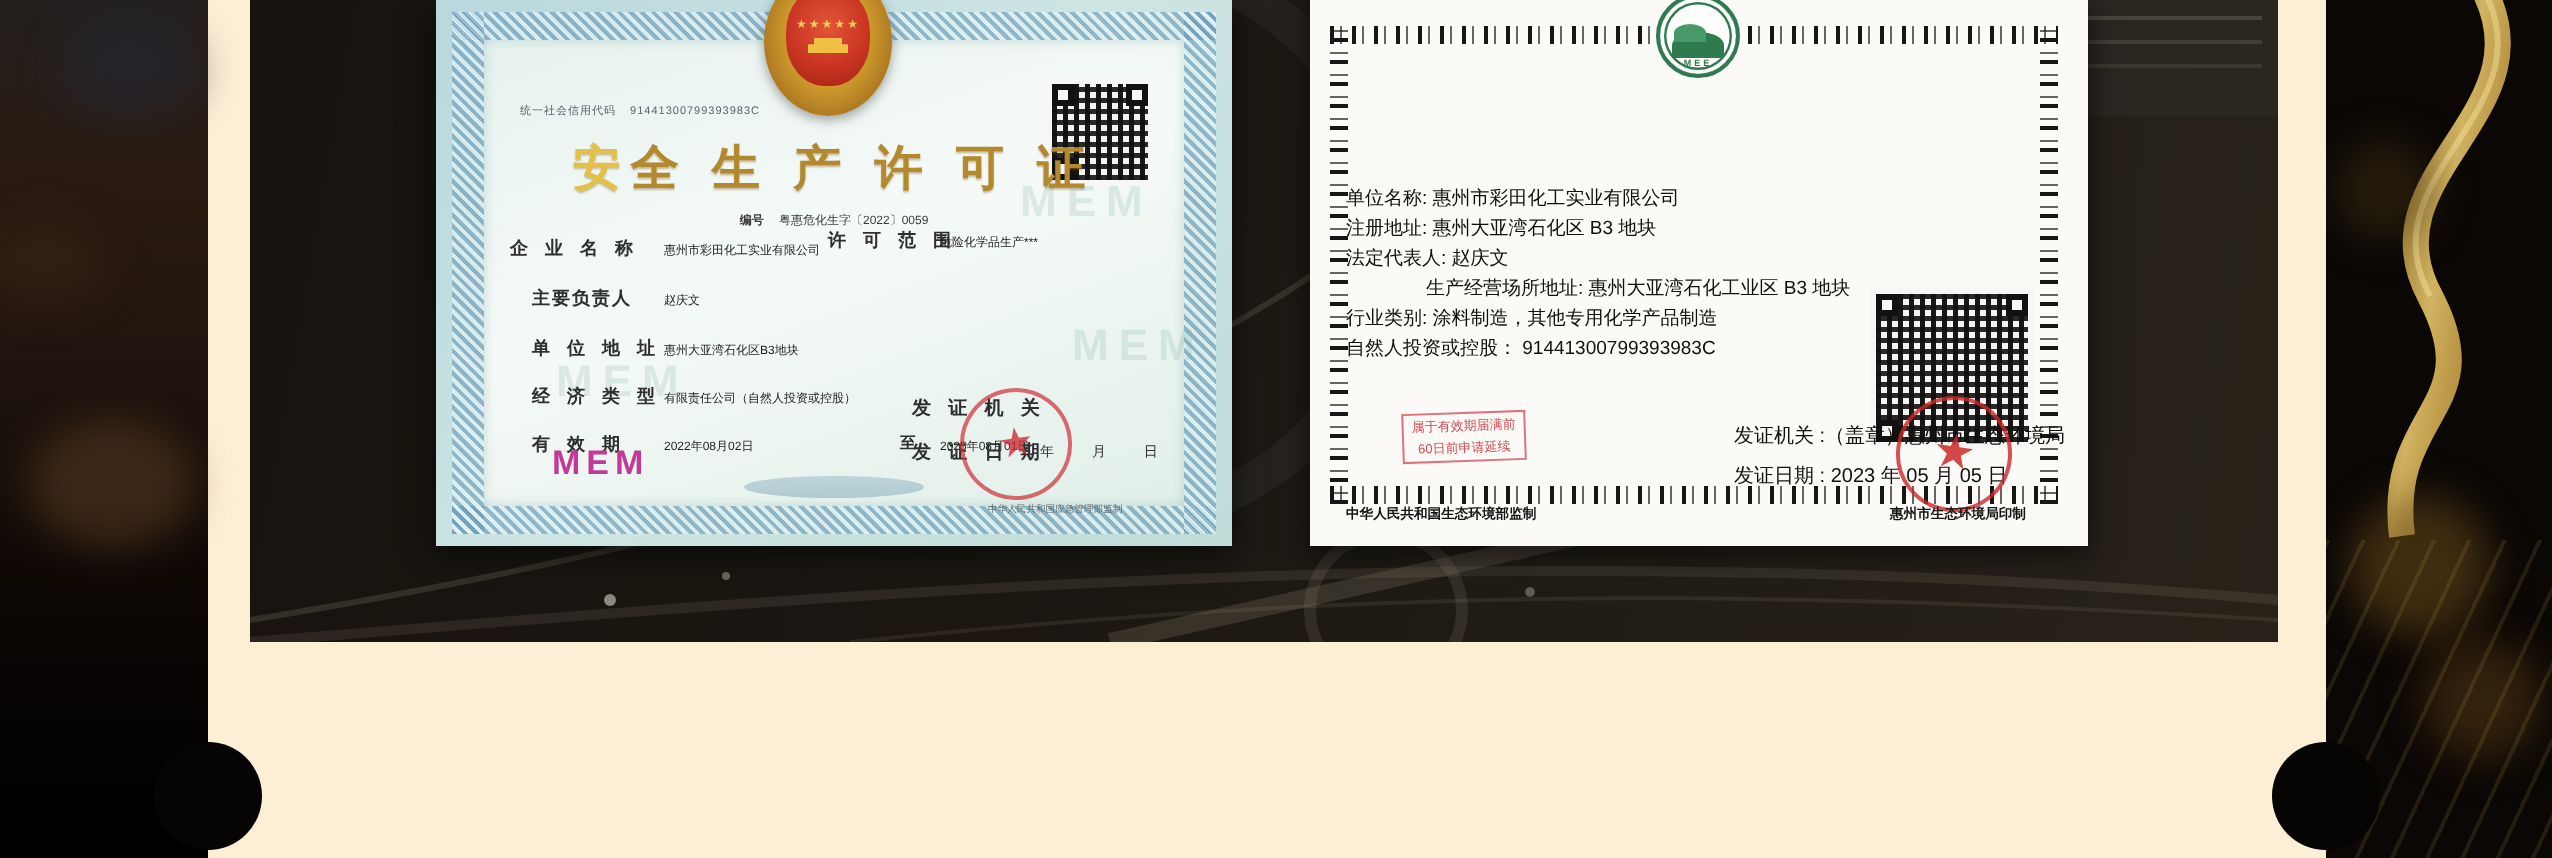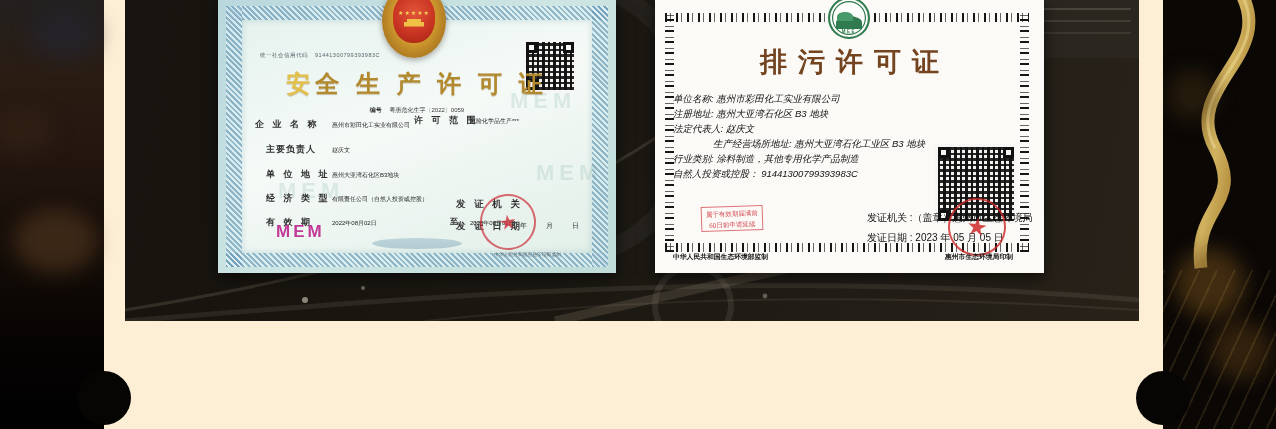--- a/index.html
+++ b/index.html
@@ -64,21 +64,21 @@
   
   .cert-right{left:655px;top:0;width:389px;height:273px;overflow:hidden;background:#fbfaf7;
     box-shadow:0 4px 14px rgba(0,0,0,.6);}
   .orn-h{height:9px;background:
     repeating-linear-gradient(90deg,#161616 0 2px,transparent 2px 5px,rgba(22,22,22,.65) 5px 6px,transparent 6px 11px);}
   .orn-v{width:9px;background:
     repeating-linear-gradient(0deg,#161616 0 2px,transparent 2px 5px,rgba(22,22,22,.65) 5px 6px,transparent 6px 11px);}
   .cr-title{left:0;top:44px;width:100%;text-align:center;font-weight:bold;font-size:27px;color:#74431f;
     letter-spacing:11px;text-indent:11px;white-space:nowrap;}
   .cr-no{left:0;top:80px;width:100%;text-align:center;font-size:10px;color:#1a1a1a;white-space:nowrap;}
-  .cr-line{left:18px;font-size:9.5px;color:#101010;white-space:nowrap;font-style:italic;}
+  .cr-line{left:18px;font-size:9.5px;color:#101010;white-space:nowrap;}
   .mee{left:173px;top:-3px;width:42px;height:42px;border-radius:50%;background:#fdfdfb;border:2px solid #2f7a4e;
     box-shadow:inset 0 0 0 2px #fdfdfb,inset 0 0 0 3.2px #2f7a4e;
     display:flex;flex-direction:column;align-items:center;justify-content:flex-end;overflow:hidden;}
   .mee .mt1{width:26px;height:13px;background:#2f7a4e;border-radius:50% 50% 0 0;margin-bottom:8px;}
   .mee .mt2{position:absolute;left:7px;bottom:16px;width:16px;height:9px;background:#47996a;border-radius:50% 50% 0 0;}
   .mee .txt{position:absolute;bottom:3px;width:100%;text-align:center;font-size:4.5px;letter-spacing:1.5px;color:#2f7a4e;font-weight:bold;}
   .renewal{left:46px;top:206px;width:62px;height:25px;border:1.2px solid rgba(214,70,80,.75);
     color:rgba(210,55,65,.9);font-size:6.5px;line-height:10.5px;text-align:center;padding-top:2px;
     transform:rotate(-2deg);white-space:nowrap;}
   .cr-right-text{font-size:10px;color:#101010;white-space:nowrap;}
@@ -215,21 +215,20 @@
     <div class="abs orn-h" style="left:10px;top:243px;width:364px;"></div>
     <div class="abs orn-v" style="left:10px;top:13px;height:239px;"></div>
     <div class="abs orn-v" style="left:365px;top:13px;height:239px;"></div>
 
     <div class="abs mee">
       <div class="mt2"></div>
       <div class="mt1"></div>
       <div class="txt">MEE</div>
     </div>
 
-    <div class="abs cr-title">排污许可证</div>
 
     <div class="abs cr-line" style="top:93px;"><span>单位名称:</span> <span>惠州市彩田化工实业有限公司</span></div>
     <div class="abs cr-line" style="top:108px;"><span>注册地址:</span> <span>惠州大亚湾石化区 B3 地块</span></div>
     <div class="abs cr-line" style="top:123px;"><span>法定代表人:</span> <span>赵庆文</span></div>
     <div class="abs cr-line" style="top:138px;margin-left:40px;"><span>生产经营场所地址:</span> <span>惠州大亚湾石化工业区 B3 地块</span></div>
     <div class="abs cr-line" style="top:153px;"><span>行业类别:</span> <span>涂料制造，其他专用化学产品制造</span></div>
     <div class="abs cr-line" style="top:168px;"><span>自然人投资或控股：</span> <span>91441300799393983C</span></div>
 
     <div class="abs qr" style="left:283px;top:147px;width:76px;height:74px;">
       <i class="tl"></i>

